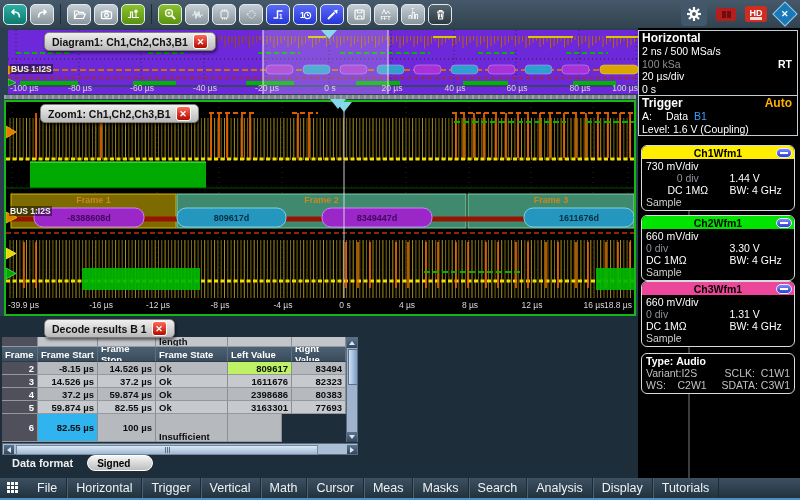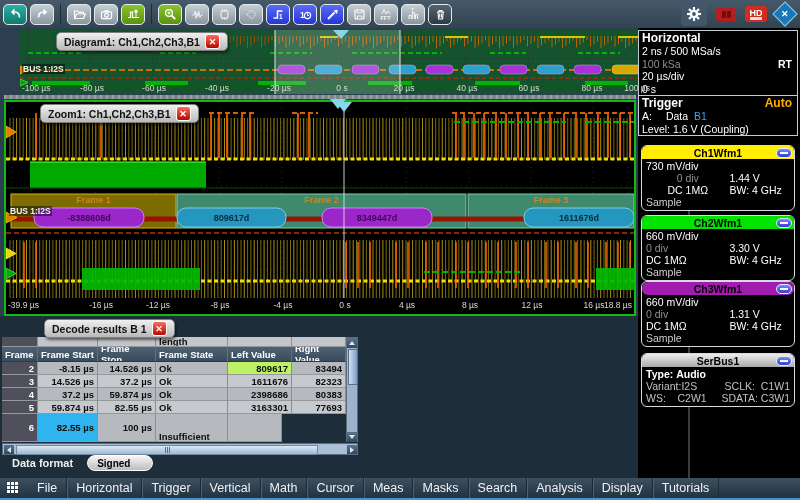--- a/index.html
+++ b/index.html
@@ -23,21 +23,21 @@
   #gear-wrap{width:26px;height:24px;background:#42586a;border-radius:4px;}
   #hd-badge{width:22px;height:16px;background:#cf2d20;border-radius:3px;color:#fff;font-size:9px;
             font-weight:bold;display:flex;flex-direction:column;align-items:center;justify-content:center;line-height:8px;}
   #hd-badge i{display:block;width:12px;height:3px;background:#fff;opacity:.85;font-style:normal;}
   #rec-badge{width:20px;height:13px;background:#b61e1e;border-radius:2px;display:flex;align-items:center;justify-content:center;gap:1px;}
   #rec-badge b{width:4px;height:7px;background:#6d0f0f;}
   #rs-logo{width:16px;height:16px;background:#1878b8;transform:rotate(45deg);border:1px solid #9fc8e2;
            display:flex;align-items:center;justify-content:center;}
   #rs-logo span{transform:rotate(-45deg);color:#fff;font-size:9px;font-weight:bold;}
   
-  #dia1{left:20px;top:30px;width:632px;height:64px;background:#14532d;}
+  #dia1{left:8px;top:30px;width:632px;height:64px;background:#6d28d9;}
   #ruler{left:4px;top:95px;width:632px;height:4px;
          background:repeating-linear-gradient(90deg,#9aa2a8 0 2px,#7e868c 2px 6px);}
   #zoom1{left:4px;top:100px;width:632px;height:216px;background:#000;border:2px solid #16b816;box-sizing:border-box;}
   svg{display:block;}
   .tab{position:absolute;height:17px;background:linear-gradient(#f0f0f0,#b9b9b9);border:1px solid #7d7d7d;
        border-radius:5px;display:flex;align-items:center;gap:5px;padding:0 7px;font-size:10.5px;font-weight:bold;
        color:#101010;box-shadow:1px 2px 3px rgba(0,0,0,.55);white-space:nowrap;z-index:5;cursor:pointer;}
   .tab-close{width:13px;height:13px;background:linear-gradient(#ff6a5a,#b40a00);border:1px solid #fff;
              border-radius:3px;color:#fff;font-size:9px;font-weight:bold;display:flex;align-items:center;
              justify-content:center;cursor:pointer;}
@@ -1132,21 +1132,21 @@
             <div class="chline">
               <span class="c1">DC 1MΩ</span>
               <span>BW:  4 GHz</span>
             </div>
             <div class="chline" style="color:#d0d0d0;">
               <span>Sample</span>
             </div>
           </div>
         </div>
         <div class="chbox" style="top: 253px;">
-          <div class="chhead" style="background:#a21caf;border-radius:6px;">
+          <div class="chhead" style="background:#ec4899;">
             <span>Ch3Wfm1</span>
             <span class="minbtn">
               <i></i>
             </span>
           </div>
           <div class="chbody">
             <div class="chline">
               <span>660 mV/div</span>
             </div>
             <div class="chline">
@@ -1158,26 +1158,20 @@
               <span>BW:  4 GHz</span>
             </div>
             <div class="chline" style="color:#d0d0d0;">
               <span>Sample</span>
             </div>
           </div>
         </div>
       </div>
 
     <div class="chbox" style="top:325px;">
-      <div class="chhead" style="background:linear-gradient(#ececec,#aaaaaa);">
-        <span>SerBus1</span>
-        <span class="minbtn">
-            <i></i>
-          </span>
-      </div>
       <div class="chbody">
         <div class="chline" style="font-weight:bold;">
           <span>Type:</span>&nbsp;<span>Audio</span>
         </div>
         <div class="chline" style="color:#c2c2c2;">
           <span class="c1"><span>Variant:</span><span>I2S</span></span>
           <span><span>SCLK:</span>&nbsp;&nbsp;<span>C1W1</span></span>
         </div>
         <div class="chline" style="color:#c2c2c2;">
           <span class="c1"><span>WS:</span>&nbsp;&nbsp;&nbsp;&nbsp;<span>C2W1</span></span>

